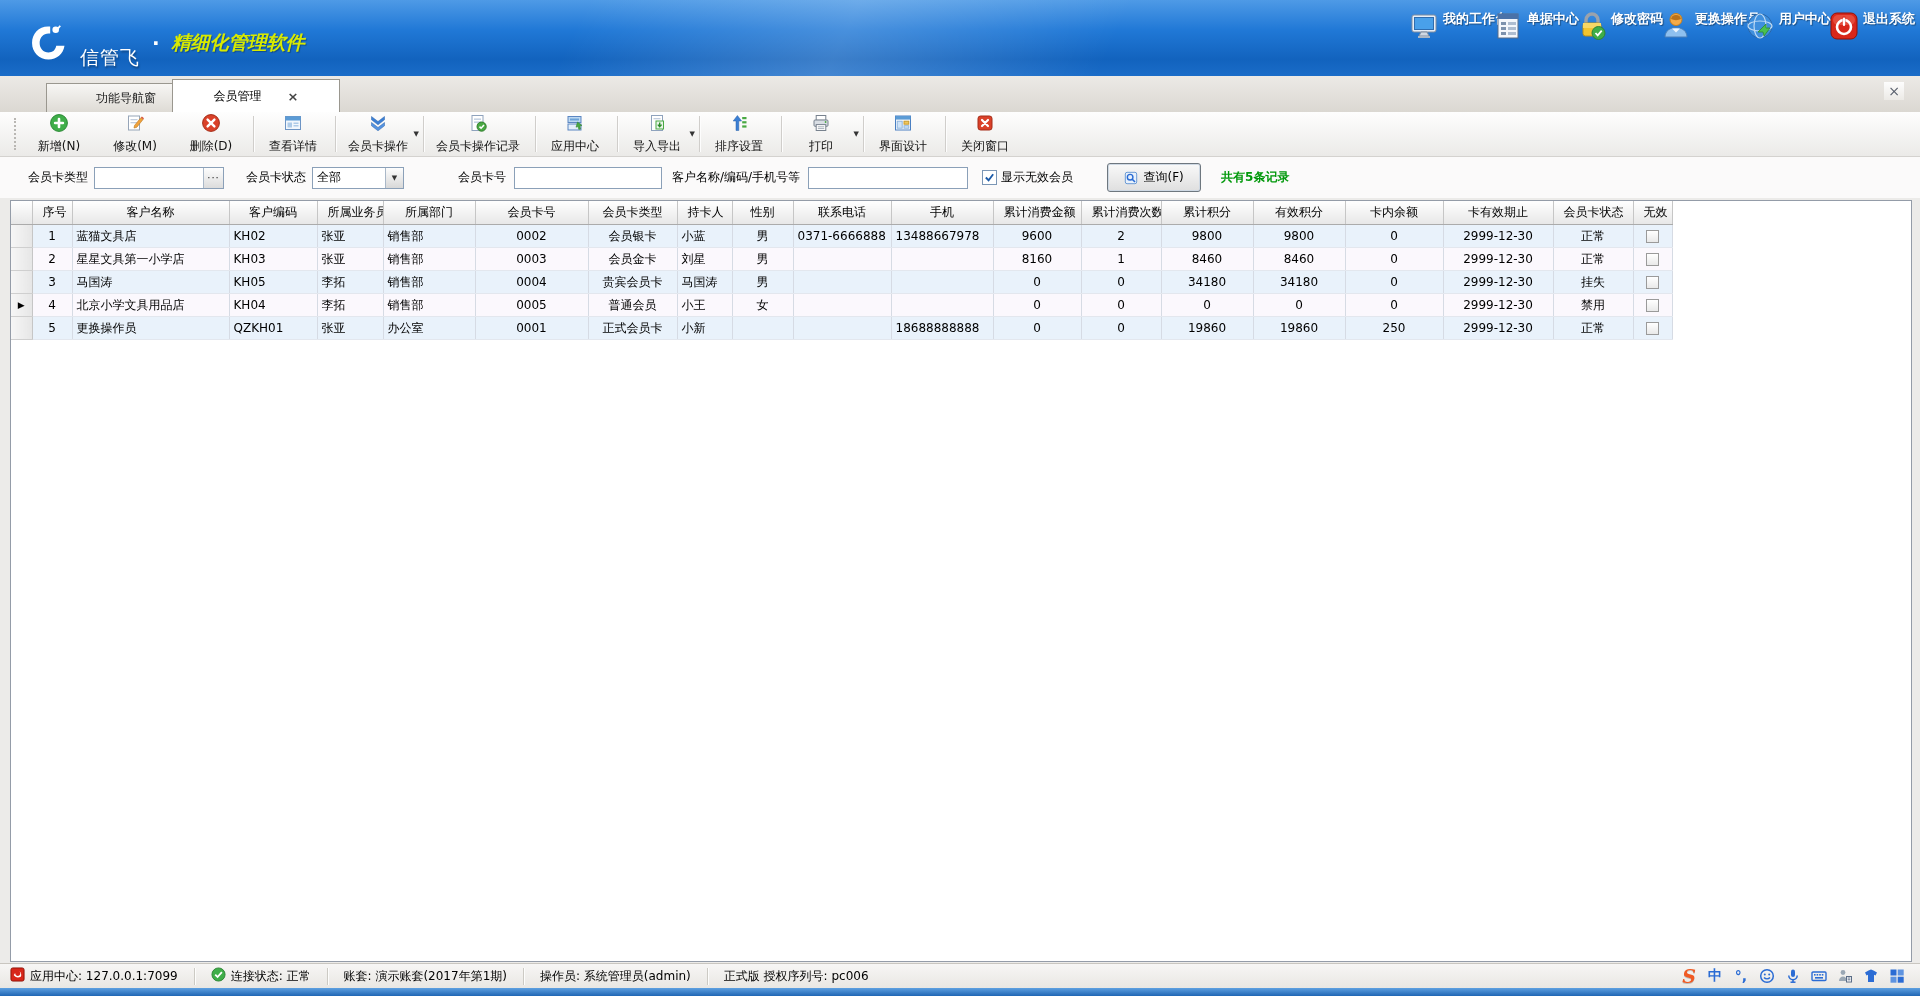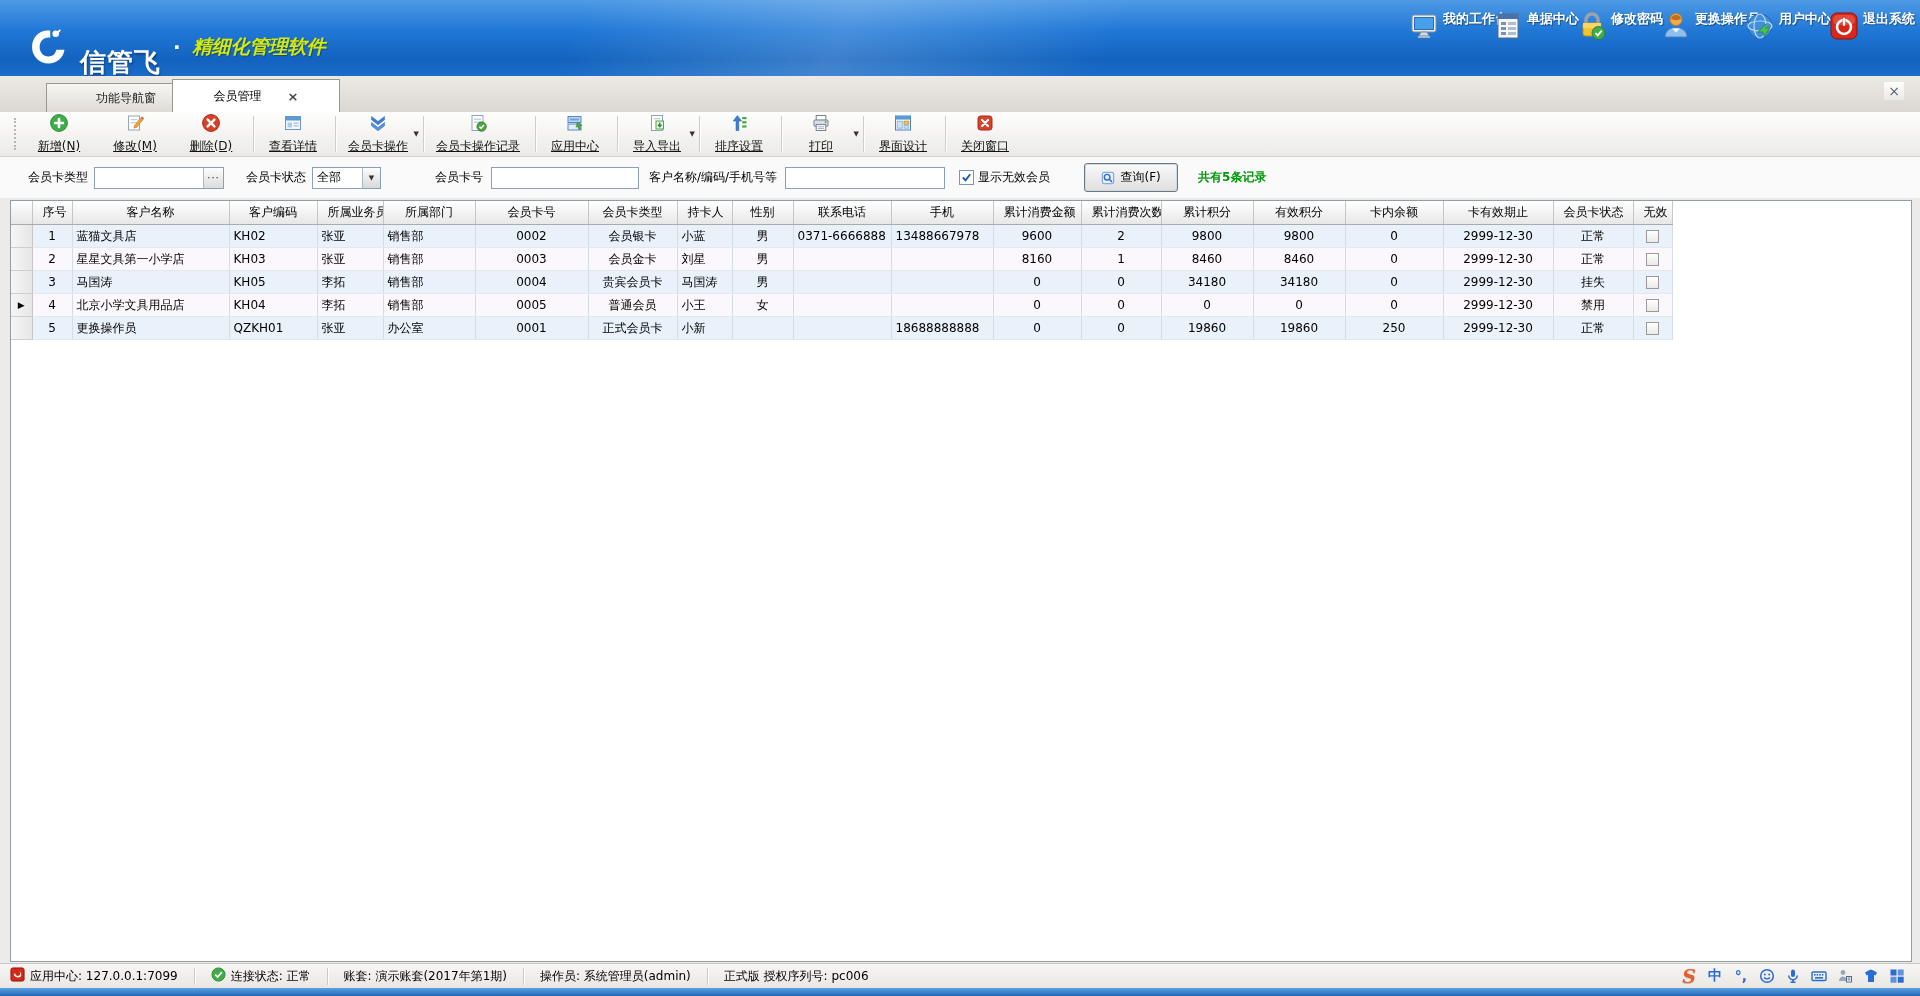--- a/index.html
+++ b/index.html
@@ -16,21 +16,21 @@
     background:linear-gradient(180deg,#4e9ae6 0%,#2078d6 40%,#1263be 78%,#1a6cc8 100%);
     overflow:hidden;
   }
   .titlebar::after{
     content:"";position:absolute;left:0;top:0;right:0;bottom:0;
     background:linear-gradient(115deg,transparent 30%,rgba(255,255,255,.18) 44%,transparent 58%);
     pointer-events:none;
   }
   .brand{position:absolute;left:26px;top:14px;display:flex;align-items:center;gap:10px;z-index:2;}
   .brand svg{width:44px;height:44px;}
-  .brand-name{font-size:26px;font-weight:bold;color:#fff;text-shadow:1px 2px 2px rgba(0,0,0,.35);letter-spacing:1px;margin-top:31px;}
+  .brand-name{font-size:19px;font-weight:normal;color:#fff;text-shadow:1px 2px 2px rgba(0,0,0,.35);letter-spacing:1px;margin-top:31px;}
   .brand-dot{color:#fff;font-size:20px;font-weight:bold;margin:0 2px;}
   .brand-tag{font-size:19px;font-weight:bold;font-style:italic;color:#d8ea00;text-shadow:1px 1px 1px rgba(0,0,0,.3);}
   .h-actions{position:absolute;right:8px;top:10px;display:flex;z-index:2;}
   .h-action{width:84px;display:flex;flex-direction:row;align-items:flex-start;gap:3px;cursor:pointer;}
   .h-action svg{width:32px;height:32px;}
   .h-action .h-label{color:#fff;font-weight:bold;font-size:13px;text-shadow:1px 1px 1px rgba(0,0,0,.4);white-space:nowrap;}
   
   .tabstrip{
     position:absolute;top:76px;left:0;right:0;height:36px;
     background:linear-gradient(180deg,#eceae6,#dbd8d2);
@@ -59,35 +59,35 @@
   .toolbar{
     position:absolute;top:112px;left:0;right:0;height:45px;
     background:linear-gradient(180deg,#fefefe,#ebeae8);
     border-bottom:1px solid #d4d2cf;
     display:flex;align-items:stretch;padding-left:10px;box-sizing:border-box;
   }
   .toolbar::before{content:"";width:3px;margin:6px 4px;border-left:2px dotted #b9b7b3;}
   .tb-btn{position:relative;display:flex;flex-direction:column;align-items:center;justify-content:center;
     min-width:54px;padding:2px 12px 2px 8px;cursor:pointer;border:1px solid transparent;border-radius:2px;}
   .tb-btn svg{width:20px;height:20px;}
-  .tb-label{margin-top:2px;white-space:nowrap;color:#111;text-decoration:underline;}
+  .tb-label{margin-top:2px;white-space:nowrap;color:#111;}
   .tb-dd{position:absolute;right:1px;top:17px;font-size:7px;color:#333;}
   .tb-sep{width:1px;background:#d0cecb;border-right:1px solid #fdfdfd;margin:4px 2px;}
   
   .filterbar{
     position:absolute;top:157px;left:0;right:0;height:41px;background:#fbfafa;
     display:flex;align-items:center;padding-left:28px;box-sizing:border-box;white-space:nowrap;
   }
   .flabel{color:#000;}
   .fld{height:22px;box-sizing:border-box;border:1px solid #8ba0b8;background:#fff;display:flex;align-items:center;}
   .combo-ellipsis{width:130px;margin-left:6px;}
   .combo-ellipsis input{flex:1;border:none;outline:none;height:18px;min-width:0;font:inherit;padding:0 3px;}
   .btn-ellipsis{width:19px;height:20px;background:linear-gradient(#fdfdfd,#dcdcdc);border-left:1px solid #aab8c8;
     display:flex;align-items:center;justify-content:center;font-size:10px;letter-spacing:1px;cursor:pointer;color:#222;}
-  .combo-select{width:69px;margin-left:6px;justify-content:space-between;cursor:pointer;}
+  .combo-select{width:92px;margin-left:6px;justify-content:space-between;cursor:pointer;}
   .combo-select .sel-text{padding-left:4px;}
   .combo-arrow{width:17px;height:20px;background:linear-gradient(#fdfdfd,#d8d8d8);border-left:1px solid #aab8c8;
     display:flex;align-items:center;justify-content:center;font-size:7px;color:#333;}
   .txt-card-no{width:148px;margin-left:8px;}
   .txt-cust{width:160px;margin-left:8px;}
   .fld input{font:inherit;}
   .txt-plain input{flex:1;border:none;outline:none;height:18px;min-width:0;padding:0 3px;}
   .chk{width:13px;height:13px;border:1px solid #7b96b5;background:#fff;display:flex;align-items:center;justify-content:center;cursor:pointer;}
   .chk svg{width:11px;height:11px;}
   .query-btn{

